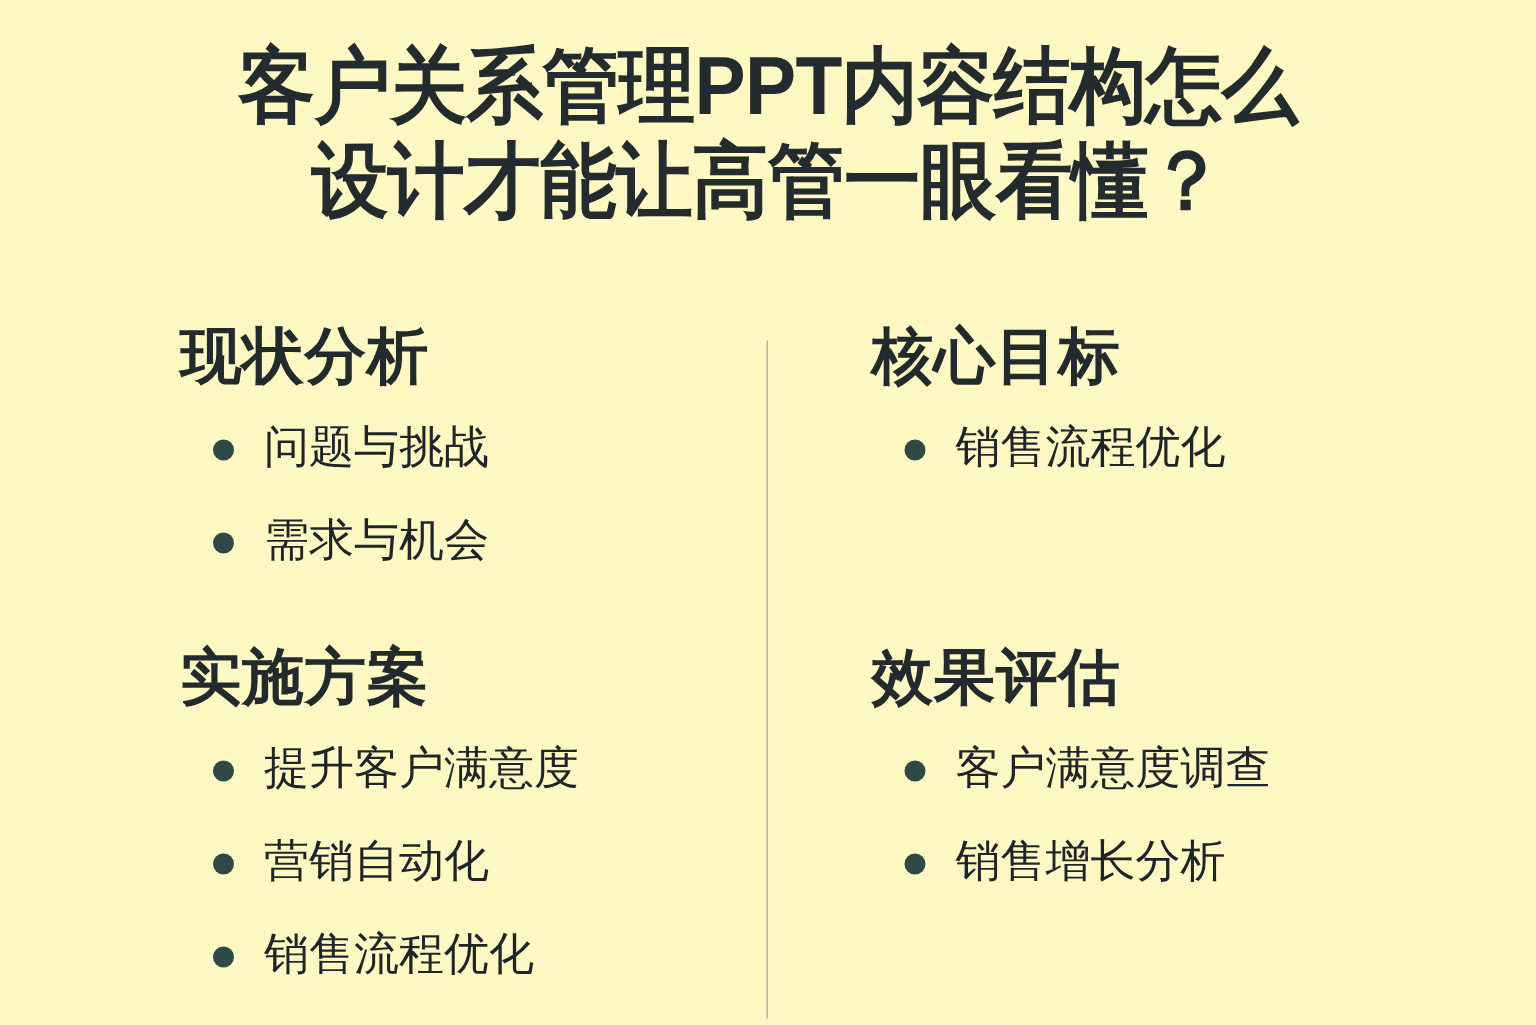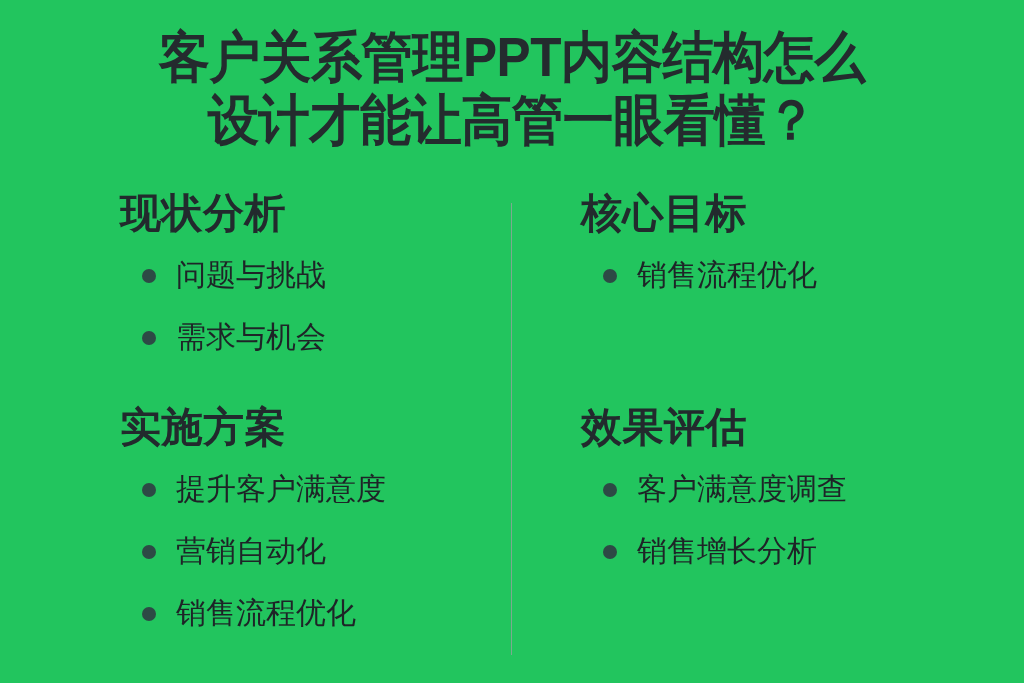--- a/index.html
+++ b/index.html
@@ -10,21 +10,21 @@
     width: 1024px;
     height: 683px;
     background: #F6F3ED;
     font-family: "Liberation Sans", "DejaVu Sans", sans-serif;
     overflow: hidden;
   }
   .slide {
     position: relative;
     width: 1024px;
     height: 683px;
-    background: #22c55e;
+    background: #fef9c3;
     box-sizing: border-box;
   }
 
   
   .title-block {
     position: absolute;
     left: 0;
     top: 26px;
     width: 1024px;
     text-align: center;
@@ -38,21 +38,21 @@
     letter-spacing: -0.5px;
     transform: scaleX(0.93);
     transform-origin: center center;
     white-space: nowrap;
   }
 
   
   .columns {
     position: absolute;
     left: 0;
-    top: 184px;
+    top: 208px;
     width: 1024px;
     height: 470px;
   }
   .column {
     position: absolute;
     top: 0;
     width: 430px;
   }
   .column.left  { left: 120px; }
   .column.right { left: 581px; font-family: Liberation Serif, serif; }

